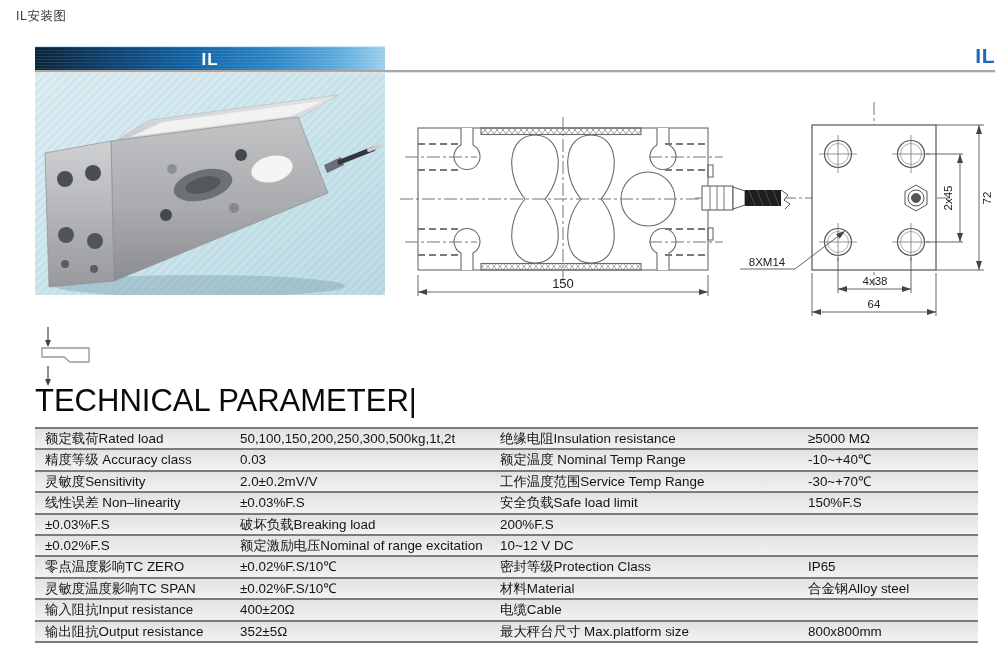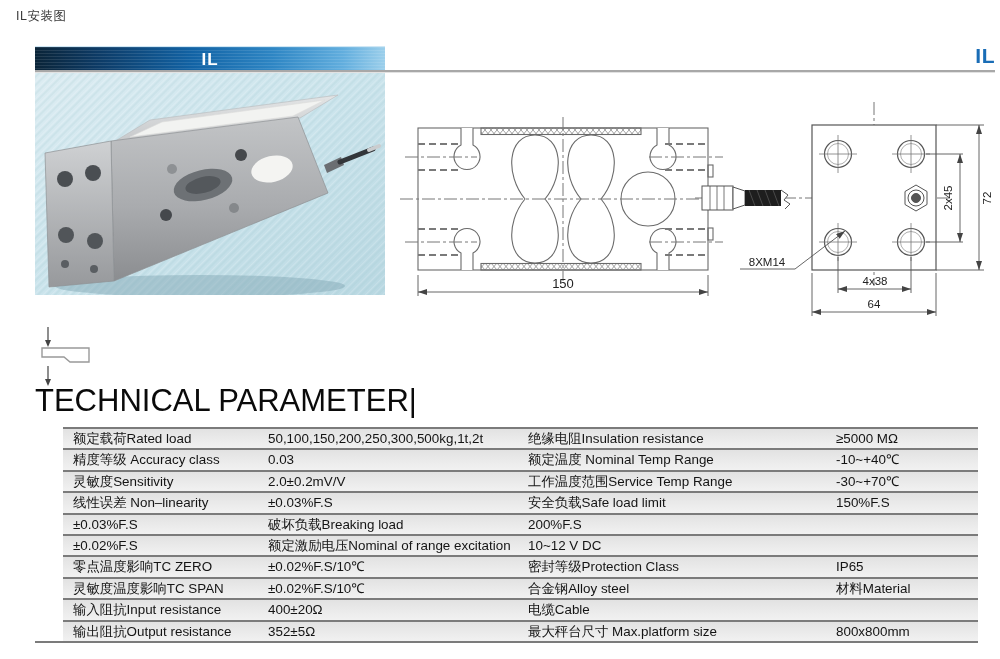--- a/index.html
+++ b/index.html
@@ -50,21 +50,20 @@
   .param-table{
     left:35px;top:427px;width:943px;
     border-bottom:2px solid #7b7b7b;
   }
   .trow{
     display:grid;
     grid-template-columns:195px 260px 308px 180px;
     height:19.4px;
     border-top:2px solid #7b7b7b;
     background:linear-gradient(180deg,#e2e2e2 0%,#ededed 70%,#f1f1f1 100%);
-    margin-left:28px;
   }
   .tcell{
     padding-left:10px;font-size:13.4px;line-height:19px;color:#141414;
     white-space:nowrap;overflow:visible;
   }
   svg text{font-family:"Liberation Sans", sans-serif;}
 </style>
 </head>
 <body>
 
@@ -300,22 +299,22 @@
     </div>
     <div class="trow">
       <div class="tcell">零点温度影响TC ZERO</div>
       <div class="tcell">±0.02%F.S/10℃</div>
       <div class="tcell">密封等级Protection Class</div>
       <div class="tcell">IP65</div>
     </div>
     <div class="trow">
       <div class="tcell">灵敏度温度影响TC SPAN</div>
       <div class="tcell">±0.02%F.S/10℃</div>
+      <div class="tcell">材料Material</div>
       <div class="tcell">合金钢Alloy steel</div>
-      <div class="tcell">材料Material</div>
     </div>
     <div class="trow">
       <div class="tcell">输入阻抗Input resistance</div>
       <div class="tcell">400±20Ω</div>
       <div class="tcell">电缆Cable</div>
     </div>
     <div class="trow">
       <div class="tcell">输出阻抗Output resistance</div>
       <div class="tcell">352±5Ω</div>
       <div class="tcell">最大秤台尺寸 Max.platform size</div>

